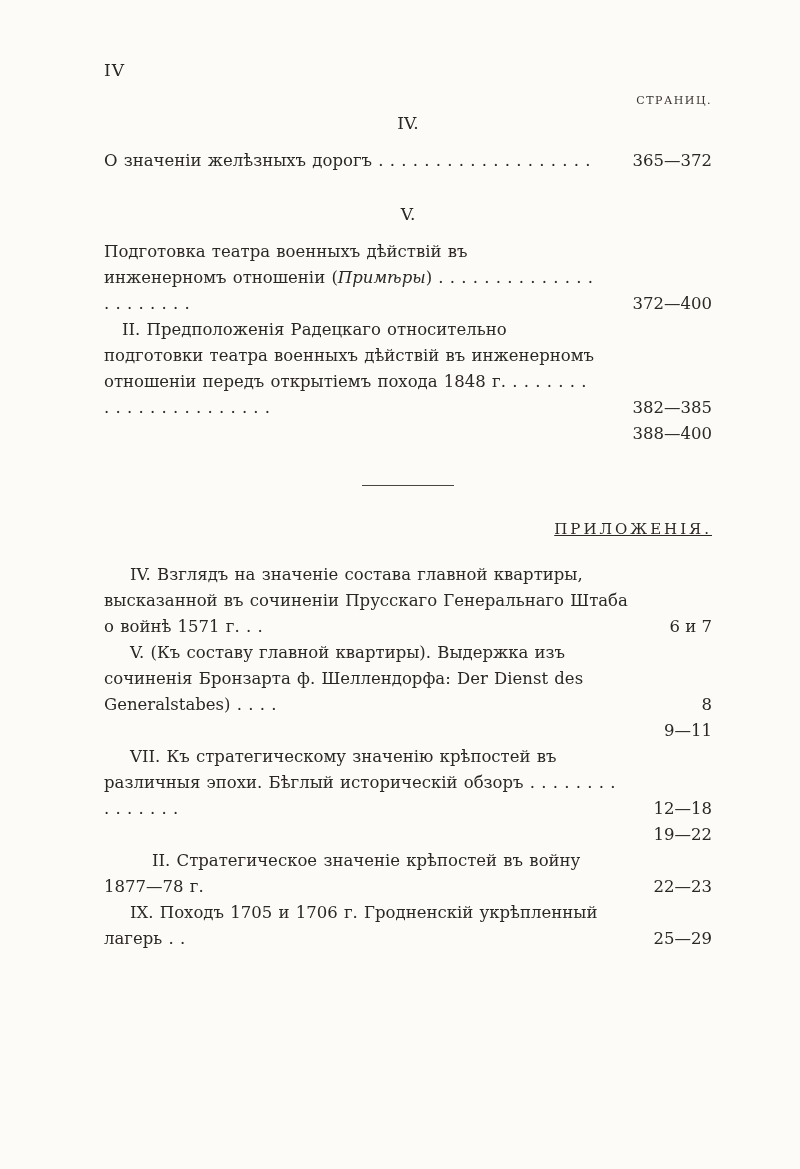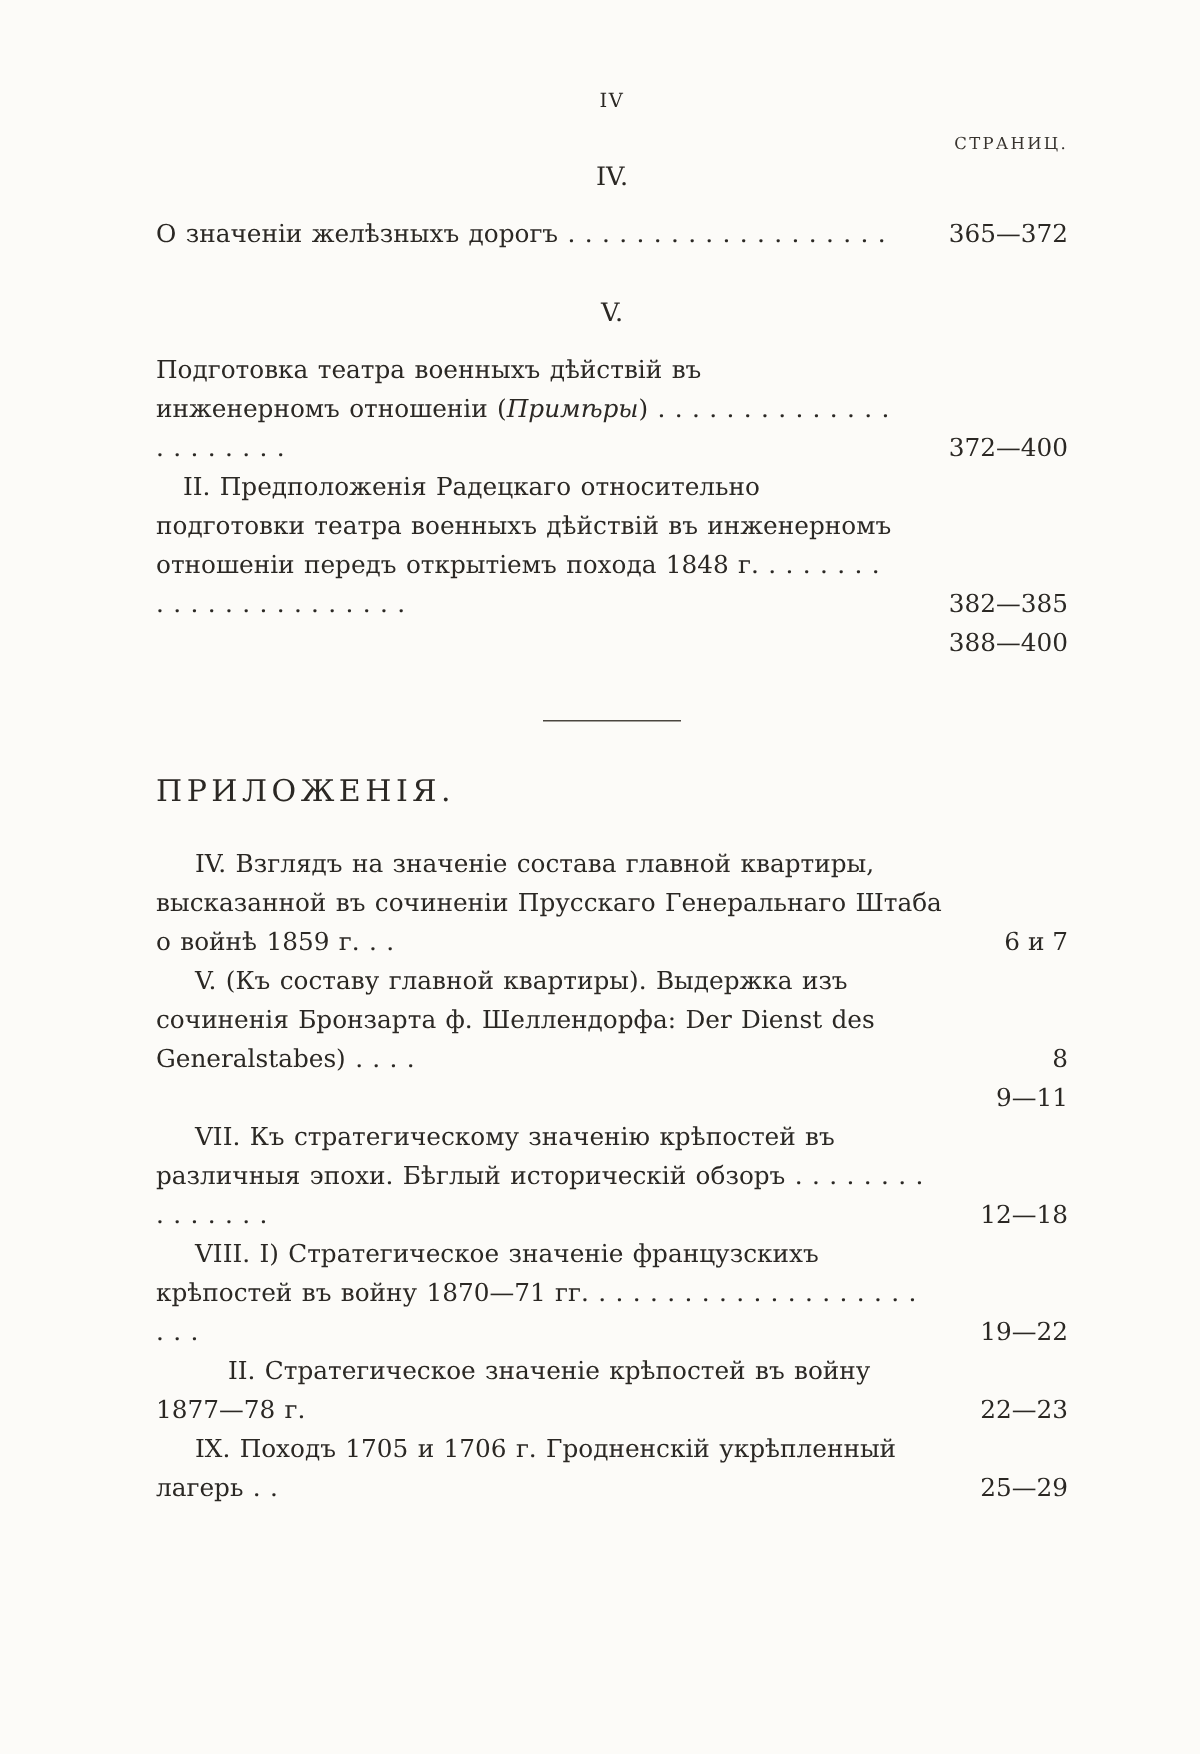--- a/index.html
+++ b/index.html
@@ -7,22 +7,22 @@
   body {
     font-family: "DejaVu Serif", serif;
     background: #fcfbf8;
     color: #2b2824;
     overflow: hidden;
   }
   .content {
     padding: 60px 88px 0 104px;
   }
   .page-number {
-    text-align: center;
-    font-size: 13px;
+    text-align: left;
+    font-size: 17px;
     letter-spacing: 1px;
   }
   .pages-header {
     text-align: right;
     font-size: 11px;
     letter-spacing: 1.5px;
     margin-top: 14px;
     color: #37332e;
   }
   .section-heading {
@@ -48,24 +48,25 @@
     white-space: nowrap;
     text-align: right;
   }
   .divider {
     width: 92px;
     height: 0;
     border-top: 1.5px solid #4a463f;
     margin: 38px auto 0 auto;
   }
   .appendix-heading {
-    text-align: left;
-    font-size: 20px;
+    text-align: right;
+    font-size: 15px;
     letter-spacing: 3px;
     margin: 34px 0 24px 0;
+    text-decoration: underline;
   }
   i { font-style: italic; }
 </style>
 </head>
 <body>
 
 <div class="content">
 
   <div class="page-number">IV</div>
 
@@ -93,40 +94,39 @@
 
   <div class="entry">
     <div class="entry-pages">388—400</div>
   </div>
 
   <div class="divider"></div>
 
   <div class="appendix-heading">ПРИЛОЖЕНІЯ.</div>
 
   <div class="entry">
-    <div class="entry-text indent-lg">IV. Взглядъ на значеніе состава главной квартиры, высказанной въ сочиненіи Прусскаго Генеральнаго Штаба о войнѣ 1859 г. . .</div>
+    <div class="entry-text indent-lg">IV. Взглядъ на значеніе состава главной квартиры, высказанной въ сочиненіи Прусскаго Генеральнаго Штаба о войнѣ 1571 г. . .</div>
     <div class="entry-pages">6 и 7</div>
   </div>
 
   <div class="entry">
     <div class="entry-text indent-lg">V. (Къ составу главной квартиры). Выдержка изъ сочиненія Бронзарта ф. Шеллендорфа: Der Dienst des Generalstabes) . . . .</div>
     <div class="entry-pages">8</div>
   </div>
 
   <div class="entry">
     <div class="entry-pages">9—11</div>
   </div>
 
   <div class="entry">
     <div class="entry-text indent-lg">VII. Къ стратегическому значенію крѣпостей въ различныя эпохи. Бѣглый историческій обзоръ . . . . . . . . . . . . . . .</div>
     <div class="entry-pages">12—18</div>
   </div>
 
   <div class="entry">
-    <div class="entry-text indent-lg">VIII. I) Стратегическое значеніе французскихъ крѣпостей въ войну 1870—71 гг. . . . . . . . . . . . . . . . . . . . . . .</div>
     <div class="entry-pages">19—22</div>
   </div>
 
   <div class="entry">
     <div class="entry-text indent-xl">II. Стратегическое значеніе крѣпостей въ войну 1877—78 г.</div>
     <div class="entry-pages">22—23</div>
   </div>
 
   <div class="entry">
     <div class="entry-text indent-lg">IX. Походъ 1705 и 1706 г. Гродненскій укрѣпленный лагерь . .</div>

